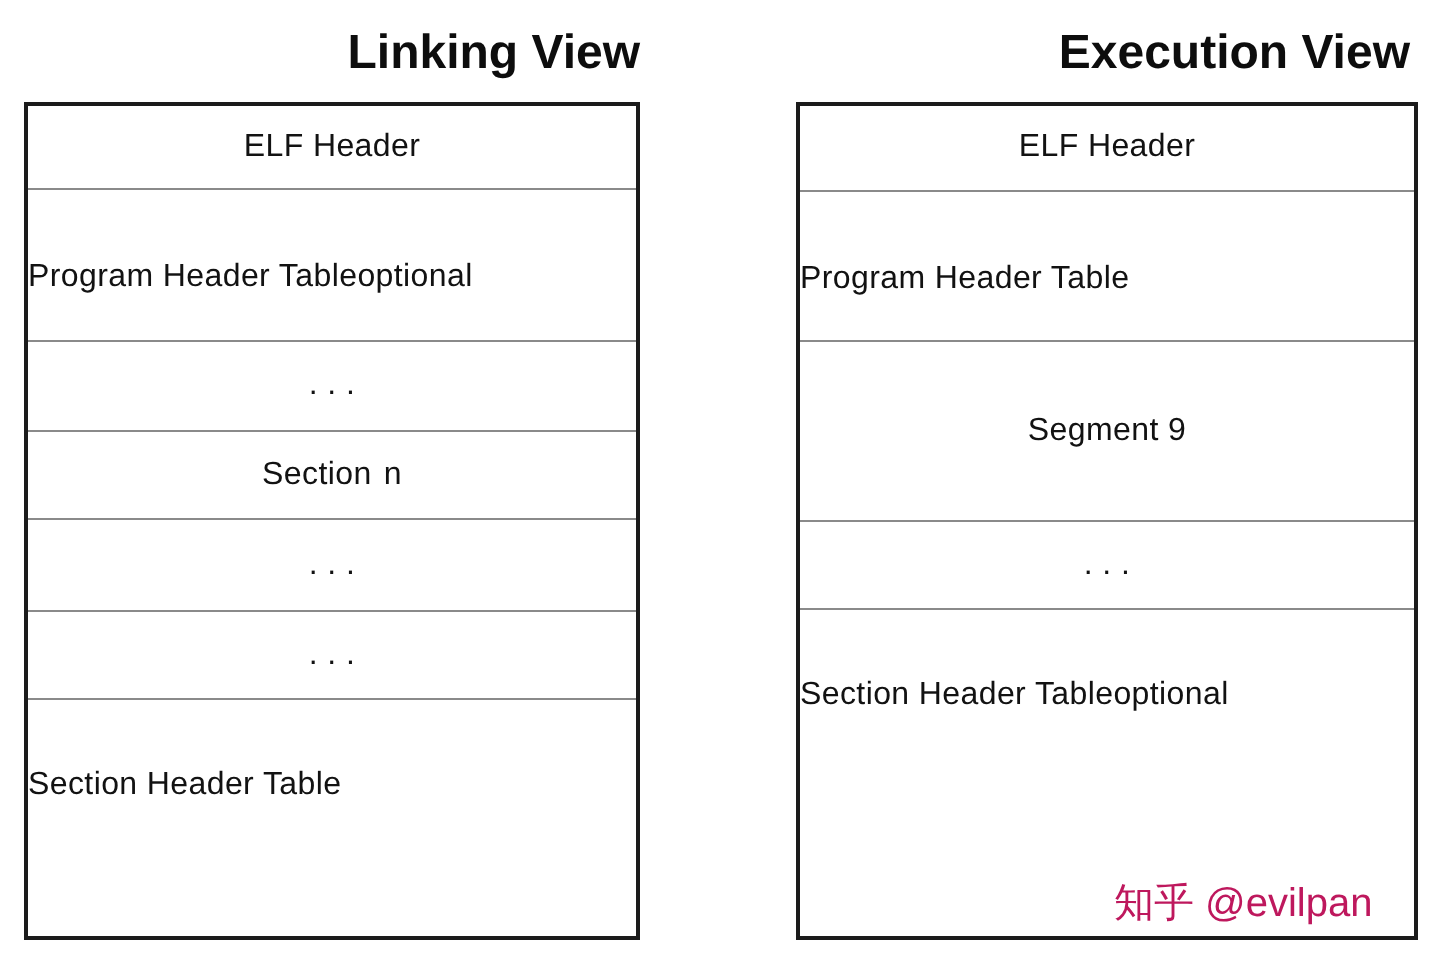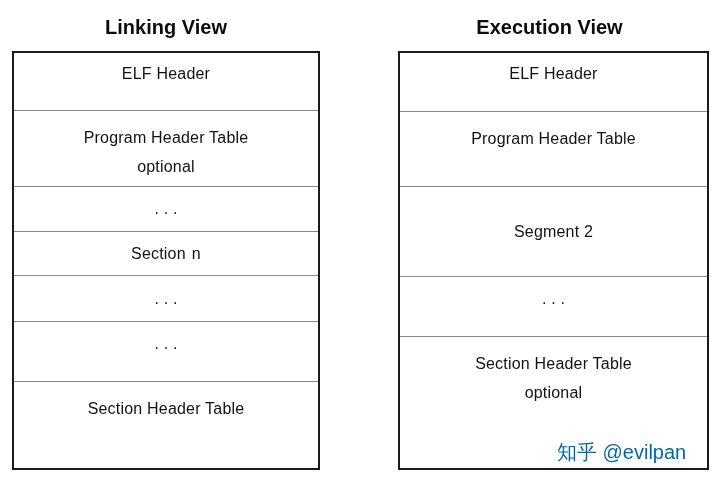--- a/index.html
+++ b/index.html
@@ -11,22 +11,22 @@
     position: relative;
     width: 722px;
     height: 484px;
     overflow: hidden;
     font-family: "Liberation Sans", sans-serif;
     color: #121212;
   }
   .col-title {
     position: absolute;
     top: 15px;
-    text-align: center;
-    font-size: 20px;
+    text-align: right;
+    font-size: 24px;
     font-weight: 700;
     line-height: 24px;
     color: #0d0d0d;
   }
   #linking-title   { left: 12px;  width: 308px; }
   #execution-title { left: 394px; width: 311px; }
 
   .diagram-box {
     position: absolute;
     top: 51px;
@@ -46,41 +46,40 @@
     display: flex;
     flex-direction: row;
     align-items: center;
     justify-content: center;
     font-size: 16px;
     letter-spacing: 0.2px;
     white-space: nowrap;
   }
   .cell.first { border-top: none; }
   .cell.two-line {
-    flex-direction: column;
+    flex-direction: row;
     justify-content: flex-start;
     padding-top: 12px;
-    margin-top: 16px;
   }
   .cell .line {
     display: block;
     line-height: 29px;
     height: 29px;
     text-align: center;
   }
   .italic { }
   .suffix-gap { margin-left: 6px; }
 
   #watermark {
     position: absolute;
     left: 557px;
     top: 441px;
     font-size: 20px;
     line-height: 22px;
-    color: #0369a1;
+    color: #be185d;
     z-index: 3;
     white-space: nowrap;
   }
 </style>
 </head>
 <body>
 
 <div class="col-title" id="linking-title">Linking View</div>
 
 <div class="diagram-box" id="linking-box">
@@ -124,21 +123,21 @@
   <div class="cell first" style="height:42px">
     <span>ELF Header</span>
   </div>
 
   <div class="cell two-line" style="height:75px">
     <span class="line">Program Header Table</span>
   </div>
 
 
   <div class="cell" style="height:90px">
-    <span>Segment 2</span>
+    <span>Segment 9</span>
   </div>
 
   <div class="cell" style="height:44px">
     <span>. . .</span>
   </div>
 
   <div class="cell two-line" style="height:74px">
     <span class="line">Section Header Table</span>
     <span class="line italic">optional</span>
   </div>

